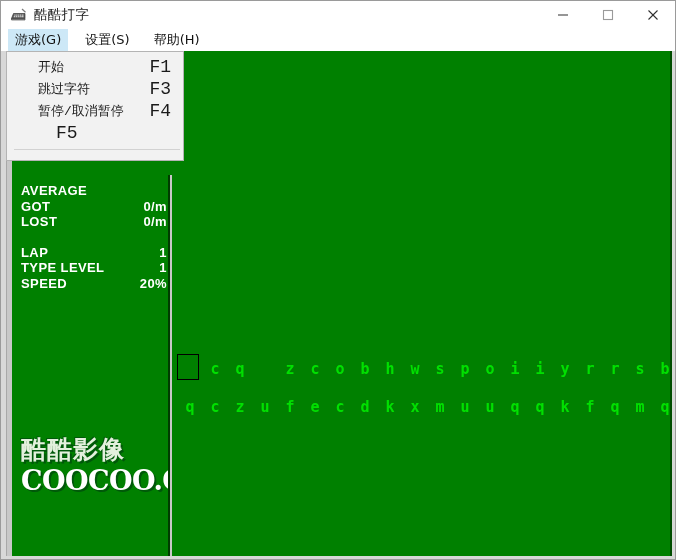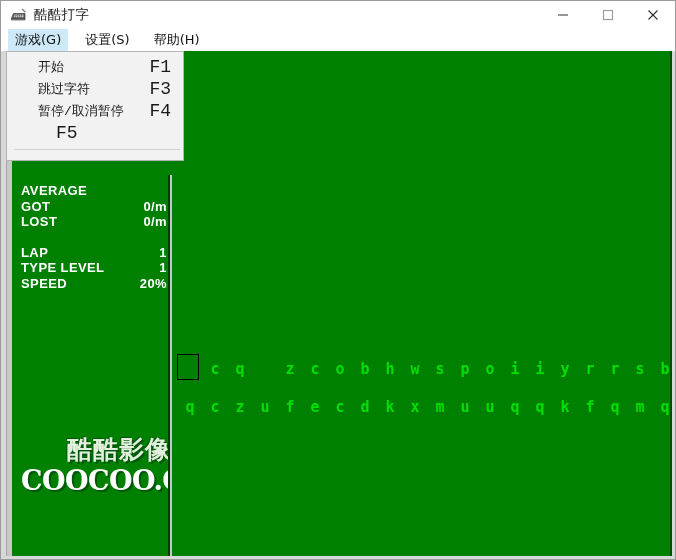--- a/index.html
+++ b/index.html
@@ -177,21 +177,20 @@
   .stat-val { text-align: right; }
 
   
   #watermark {
     position: absolute;
     left: 9px;
     top: 260px;
     width: 150px;
     height: 80px;
     user-select: none;
-    text-align: right;
   }
   #wm-cn {
     font-family: "DejaVu Sans", sans-serif;
     font-size: 25px;
     font-weight: bold;
     color: #e3f0dd;
     letter-spacing: 1px;
     text-shadow: 2px 2px 0 #00570a, -1px -1px 0 #00570a;
     line-height: 30px;
     white-space: nowrap;

